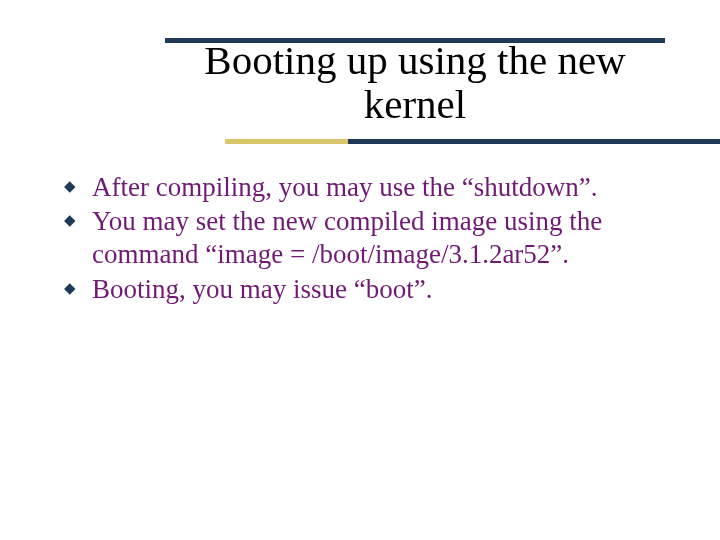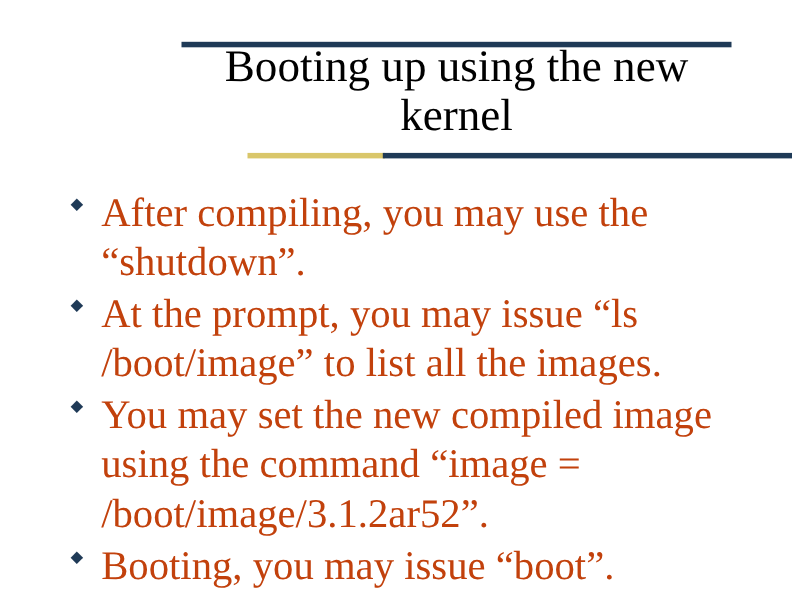--- a/index.html
+++ b/index.html
@@ -64,23 +64,23 @@
     padding: 24px 50px 0 60px;
   }
   ul.bullets {
     list-style: none;
     margin: 0;
     padding: 0;
   }
   ul.bullets > li {
     position: relative;
     padding-left: 32px;
-    font-size: 37px;
+    font-size: 27px;
     line-height: 1.22;
-    color: #c2410c;
+    color: #701a75;
     margin-bottom: 2px;
   }
   ul.bullets > li::before {
     content: "◆";
     position: absolute;
     left: 4px;
     top: 6px;
     font-size: 15px;
     color: #1f3a57;
   }
@@ -95,19 +95,18 @@
     <h1 class="title">Booting up using the new kernel</h1>
     <div class="rule-bottom-wrap">
       <div class="rule-bottom-left"></div>
       <div class="rule-bottom-right"></div>
     </div>
   </div>
 
   <div class="body">
     <ul class="bullets">
       <li>After compiling, you may use the “shutdown”.</li>
-      <li>At the prompt, you may issue “ls /boot/image” to list all the images.</li>
       <li>You may set the new compiled image using the command “image = /boot/image/3.1.2ar52”.</li>
       <li>Booting, you may issue “boot”.</li>
     </ul>
   </div>
 
 </div>
 
 </body></html>

